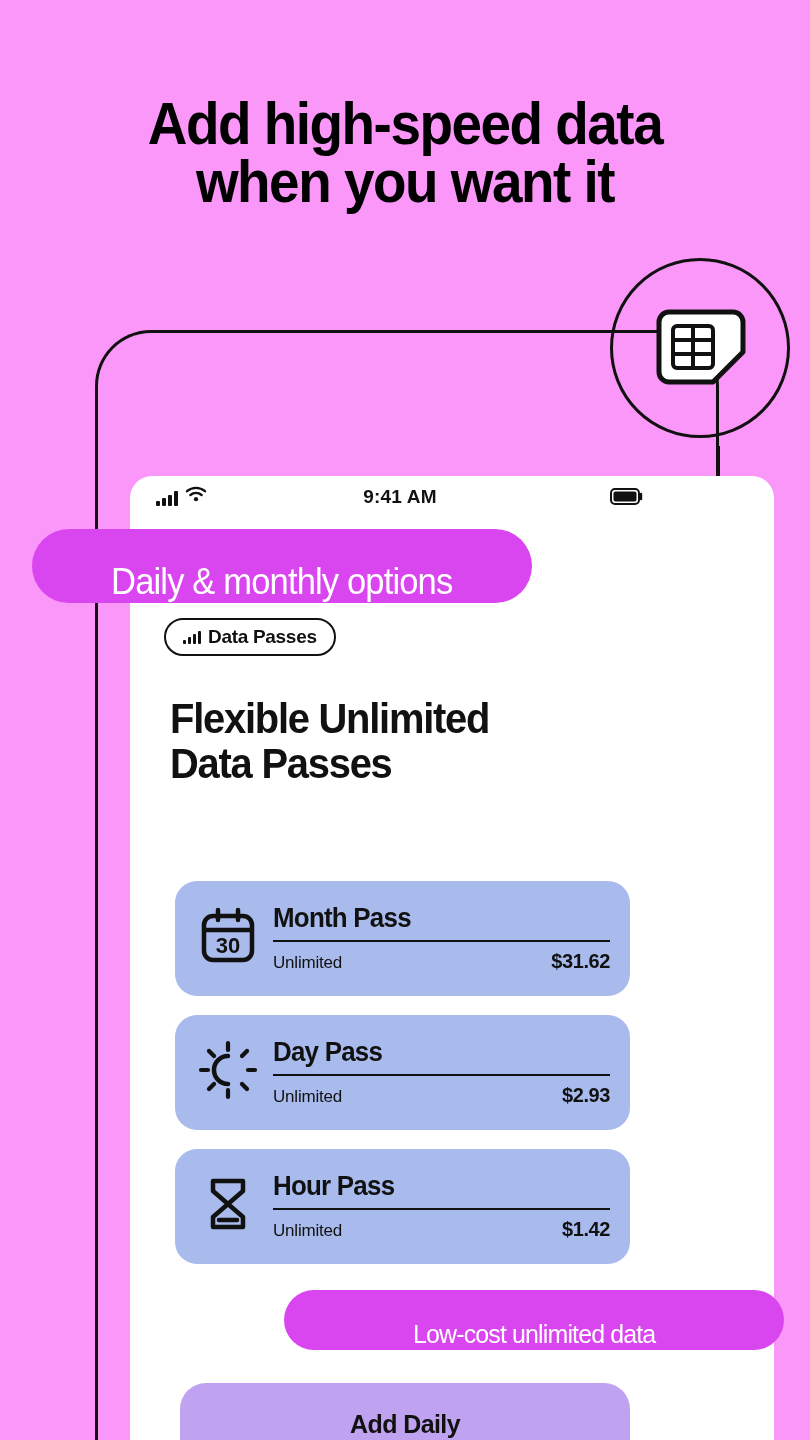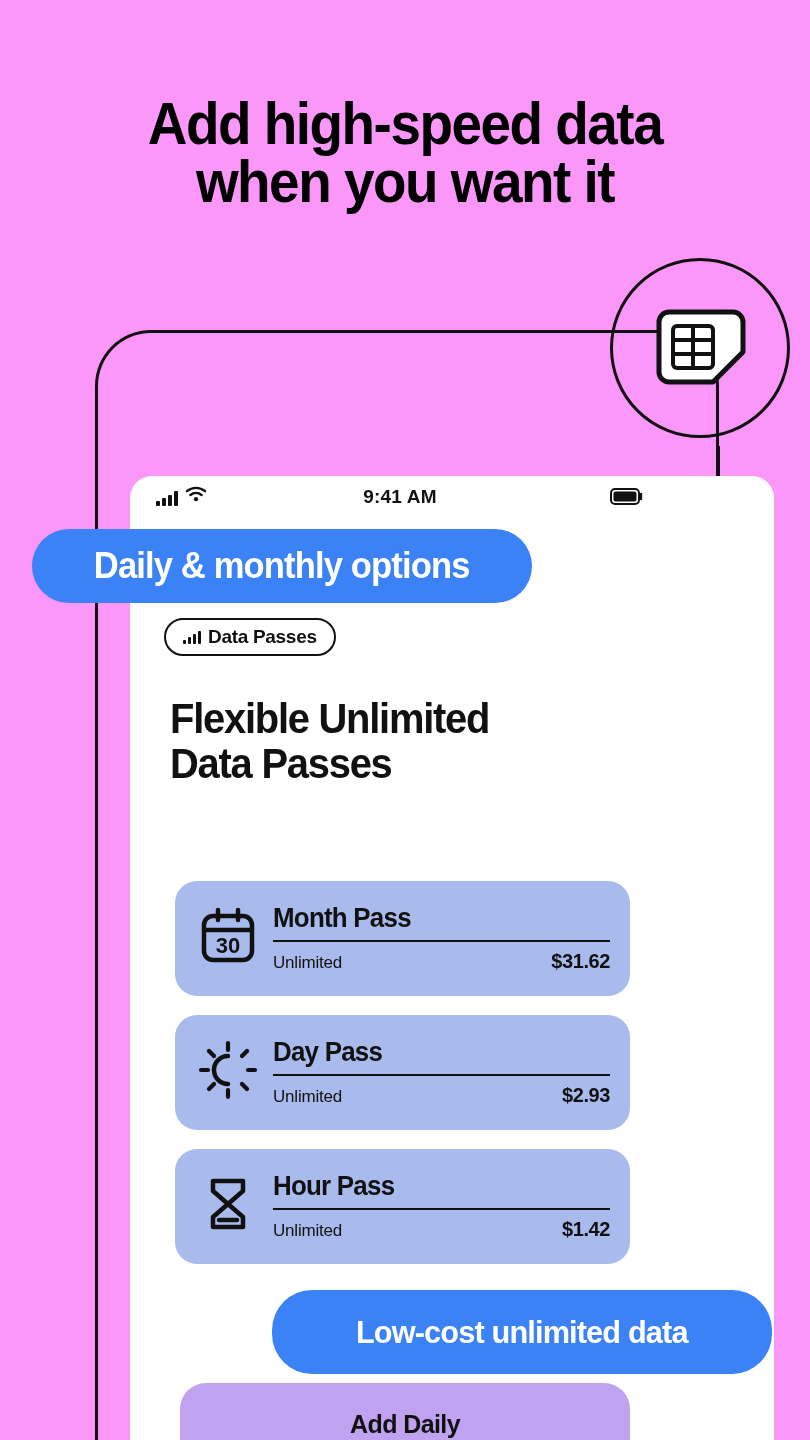--- a/index.html
+++ b/index.html
@@ -116,29 +116,29 @@
   
   .add-btn{
     position:absolute;left:50px;top:907px;width:450px;height:82px;
     background:#bfa3f0;border-radius:26px;
     display:flex;align-items:center;justify-content:center;
     font-size:25px;font-weight:800;color:#111;letter-spacing:-0.6px;
   }
 
   
   .pill{
-    position:absolute;background:#3b82f6;color:#fff;border-radius:40px;
-    display:flex;align-items:center;justify-content:center;
-    font-weight:700;letter-spacing:-0.9px;white-space:nowrap;
+    position:absolute;background:#d946ef;color:#fff;border-radius:40px;
+    display:flex;align-items:flex-end;justify-content:center;
+    font-weight:400;letter-spacing:-0.9px;white-space:nowrap;
   }
   .pill-top{
     left:32px;top:529px;width:500px;height:74px;font-size:36px;
   }
   .pill-bottom{
-    left:272px;top:1290px;width:500px;height:84px;font-size:32px;
+    left:284px;top:1290px;width:500px;height:60px;font-size:26px;
   }
   .pill span{transform:scaleX(0.96);display:inline-block;}
 </style>
 </head>
 <body>
 
 <div class="stage">
 
   <div class="headline">
     <div>Add high-speed data</div>

